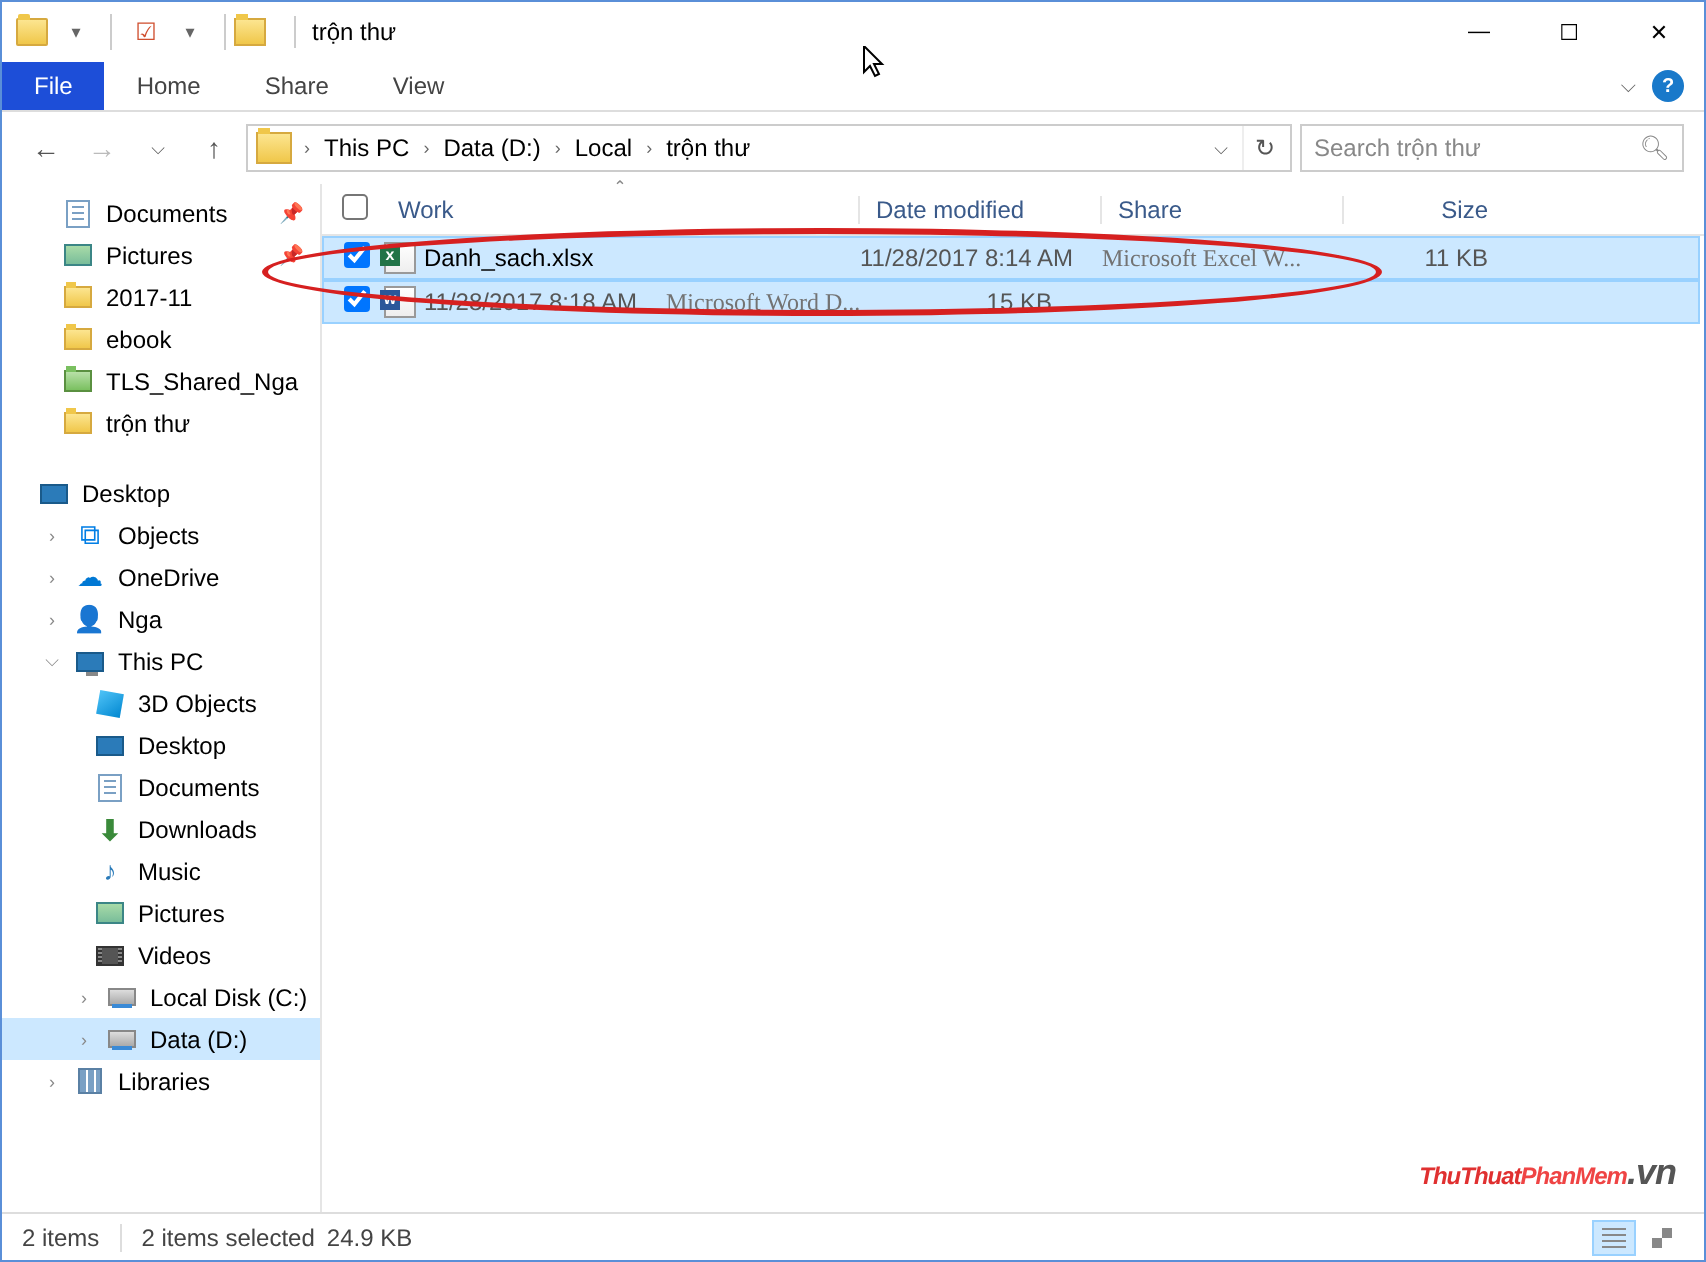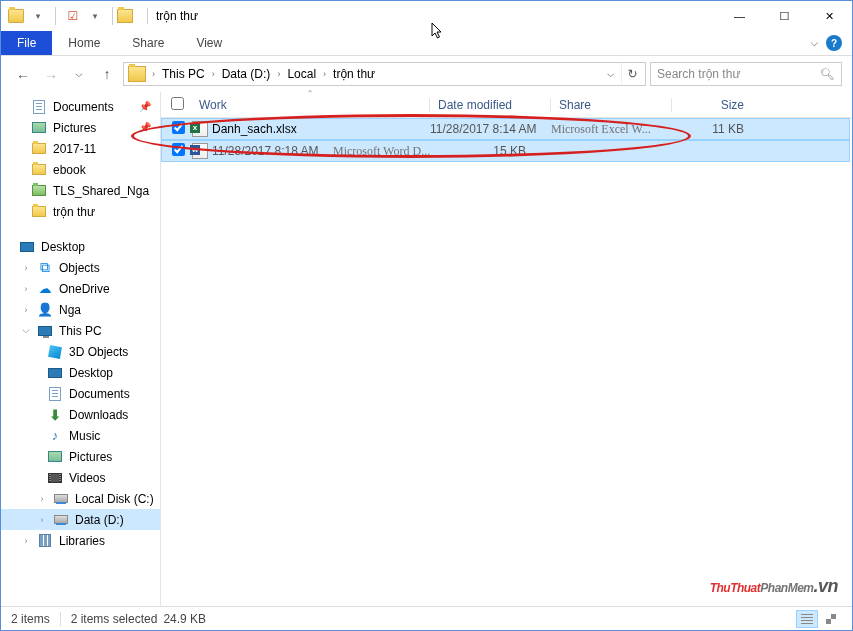--- a/index.html
+++ b/index.html
@@ -113,21 +113,21 @@
 .statusbar .stat-sep { width:1px; height:14px; background:#ddd; margin:0 4px; }
 .statusbar .views { margin-left:auto; display:flex; gap:2px; }
 .statusbar .view-btn { width:22px; height:18px; border:1px solid transparent; display:flex; align-items:center; justify-content:center; }
 .statusbar .view-btn.active { border-color:#99d1ff; background:#cce8ff; }
 .vb-det { width:12px; height:10px; background:repeating-linear-gradient(#888 0 1px, transparent 1px 3px); }
 .vb-thumb { width:10px; height:10px; background:conic-gradient(#888 0 25%, transparent 0 50%, #888 0 75%, transparent 0); }
 
 
 .watermark { position:absolute; right:14px; bottom:32px; font-size:22px; font-weight:bold; font-style:italic; letter-spacing:-0.5px; }
 .watermark .r { color:#e03030; }
-.watermark .b { color:#737373; }
+.watermark .b { color:#ef4444; }
 .watermark .g { color:#555; font-size:18px; }
 
 
 .cursor { position:absolute; left:430px; top:22px; font-size:16px; color:#000; pointer-events:none; }
 .cursor svg { width:14px; height:18px; }
 </style>
 </head>
 <body>
 
 <div class="titlebar">

